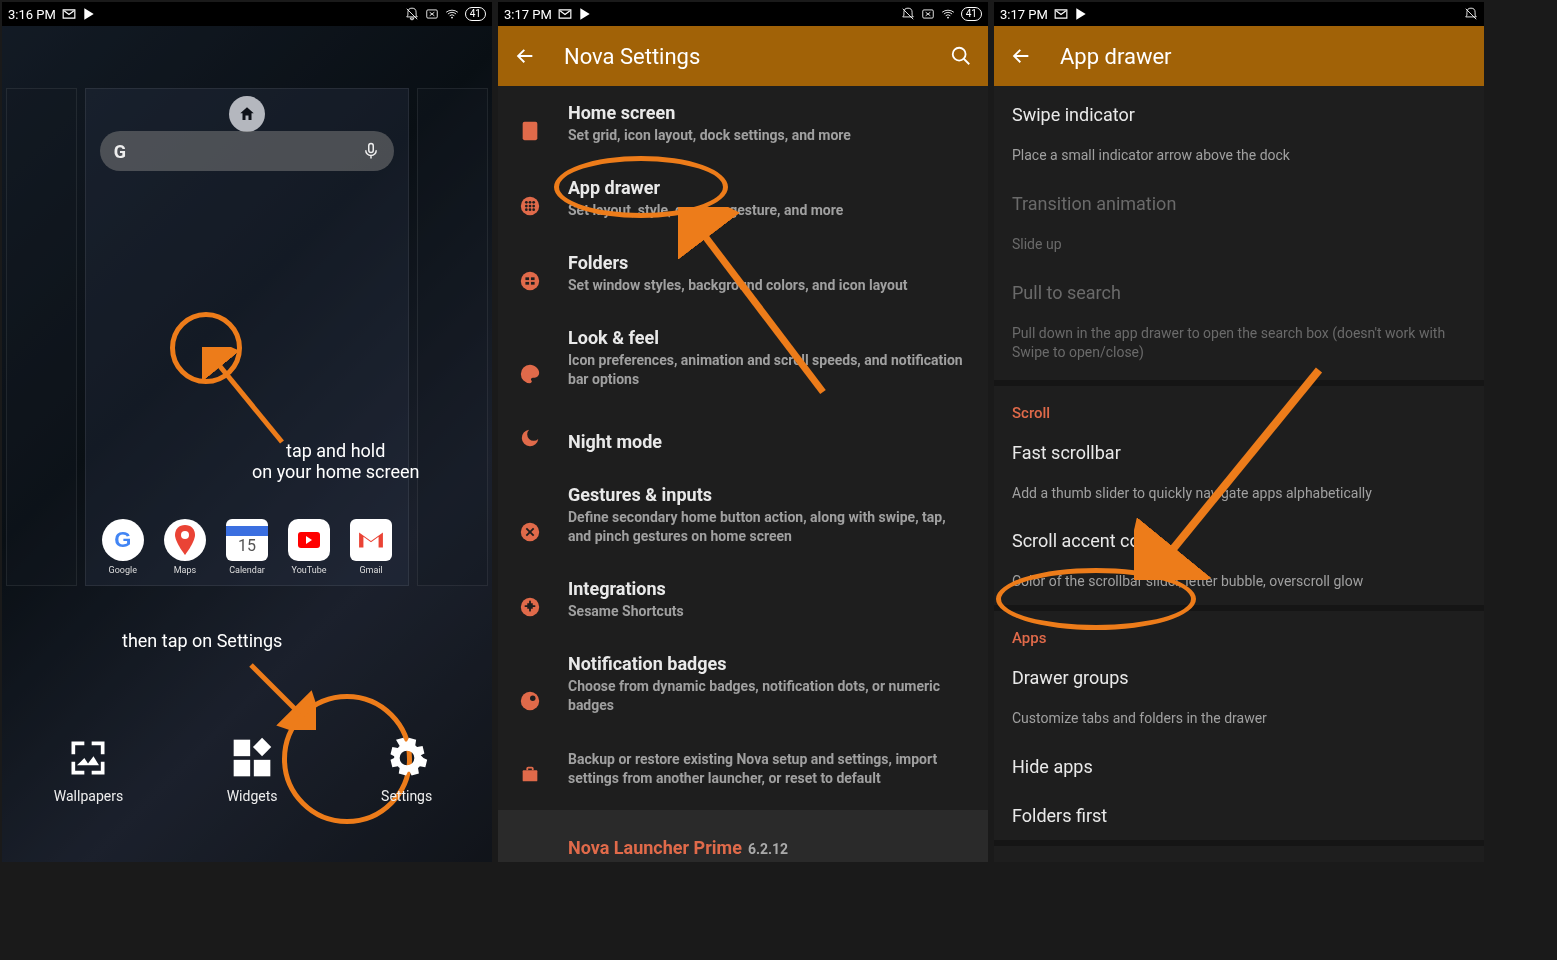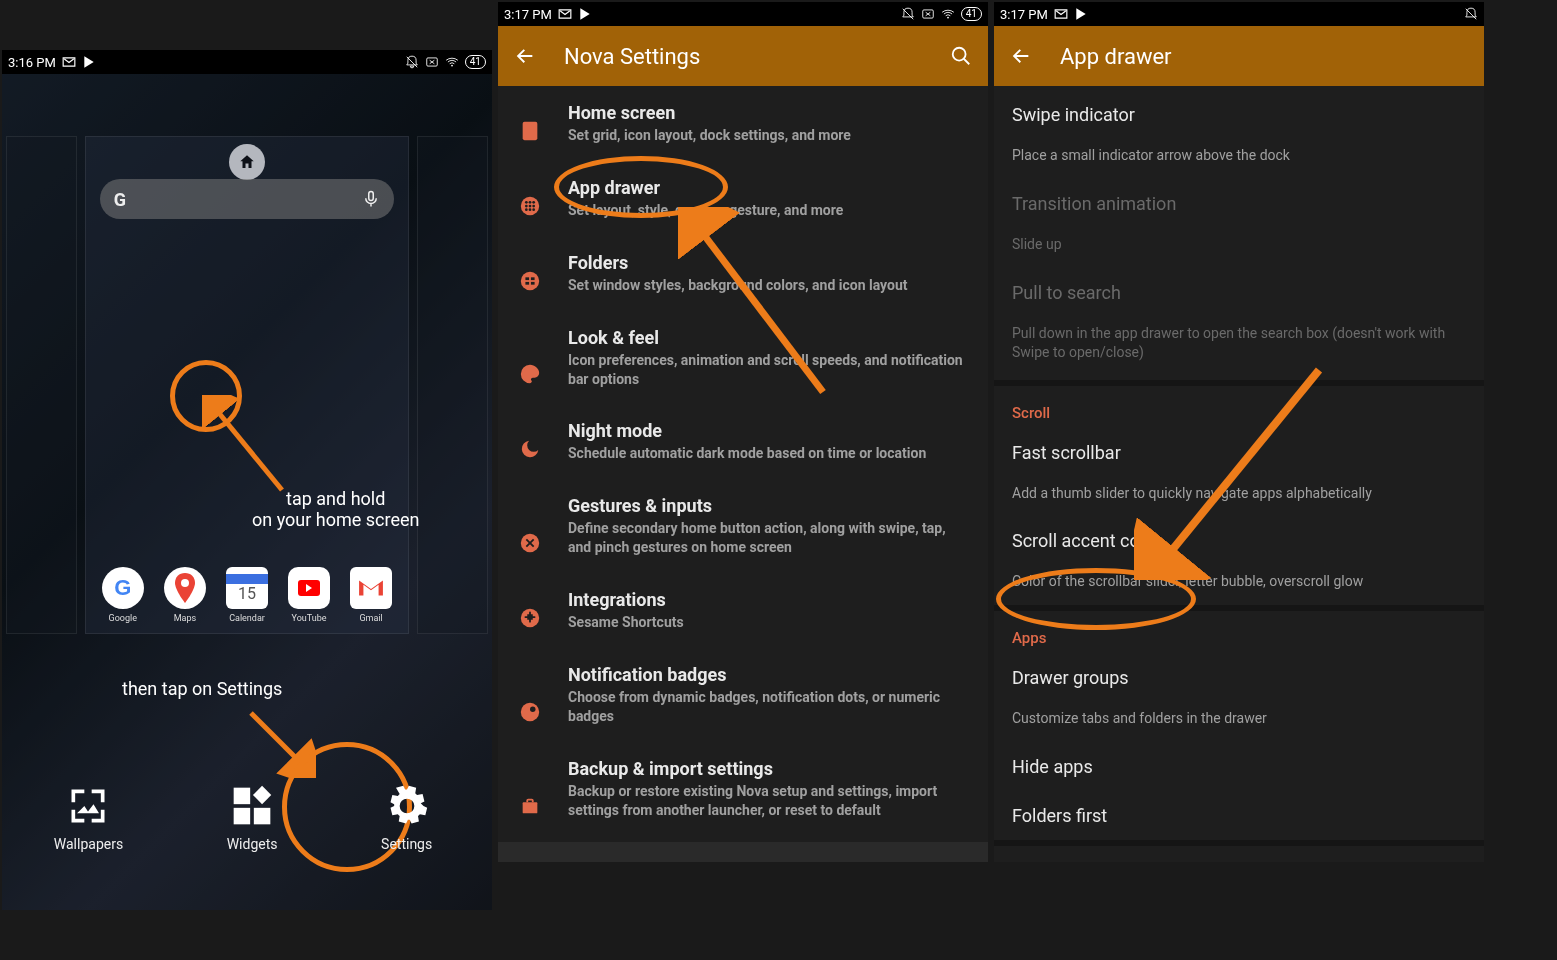--- a/index.html
+++ b/index.html
@@ -36,21 +36,20 @@
     border-radius: 8px;
     padding: 0 4px;
     font-size: 10px;
     line-height: 12px;
   }
 
   
   .s1 {
     background: linear-gradient(135deg, #1e2a3a 0%, #0f1820 40%, #2a3244 70%, #1a1f28 100%);
     position: relative;
-    margin-top: 48px;
   }
   .s1 .overlay { position:absolute; inset:24px 0 0 0; background:rgba(0,0,0,.35); }
   .preview-strip {
     position: absolute; top: 86px; left: 0; right: 0; height: 498px;
     display: flex; justify-content: center;
   }
   .panel {
     width: 330px; height: 100%;
     background: rgba(40,50,70,.35);
     border: 1px solid rgba(255,255,255,.08);
@@ -369,21 +368,20 @@
         </div>
     </div>
     <div class="row">
       <div class="ico">
           <svg viewBox="0 0 24 24">
             <path d="M21 13A9 9 0 1 1 11 3a7 7 0 0 0 10 10z"></path>
           </svg>
         </div>
       <div class="txt">
           <div class="t">Night mode</div>
-          <div class="s">Schedule automatic dark mode based on time or location</div>
         </div>
     </div>
     <div class="row">
       <div class="ico">
           <svg viewBox="0 0 24 24">
             <circle cx="12" cy="12" r="10"></circle>
             <path d="M8 8l8 8M8 16l8-8" stroke="#1e1e1e" stroke-width="2"></path>
           </svg>
         </div>
       <div class="txt">
@@ -416,21 +414,20 @@
         </div>
     </div>
     <div class="row">
       <div class="ico">
           <svg viewBox="0 0 24 24">
             <rect x="4" y="8" width="16" height="12" rx="1"></rect>
             <path d="M9 8V6a1 1 0 0 1 1-1h4a1 1 0 0 1 1 1v2" fill="none" stroke="#e06a4a" stroke-width="2"></path>
           </svg>
         </div>
       <div class="txt">
-          <div class="t">Backup &amp; import settings</div>
           <div class="s">Backup or restore existing Nova setup and settings, import settings from another launcher, or reset to default</div>
         </div>
     </div>
     <div class="row prime">
       <div class="ico"></div>
       <div class="txt">
         <span class="t">Nova Launcher Prime</span><span class="ver">6.2.12</span>
         
       </div>
     </div>

